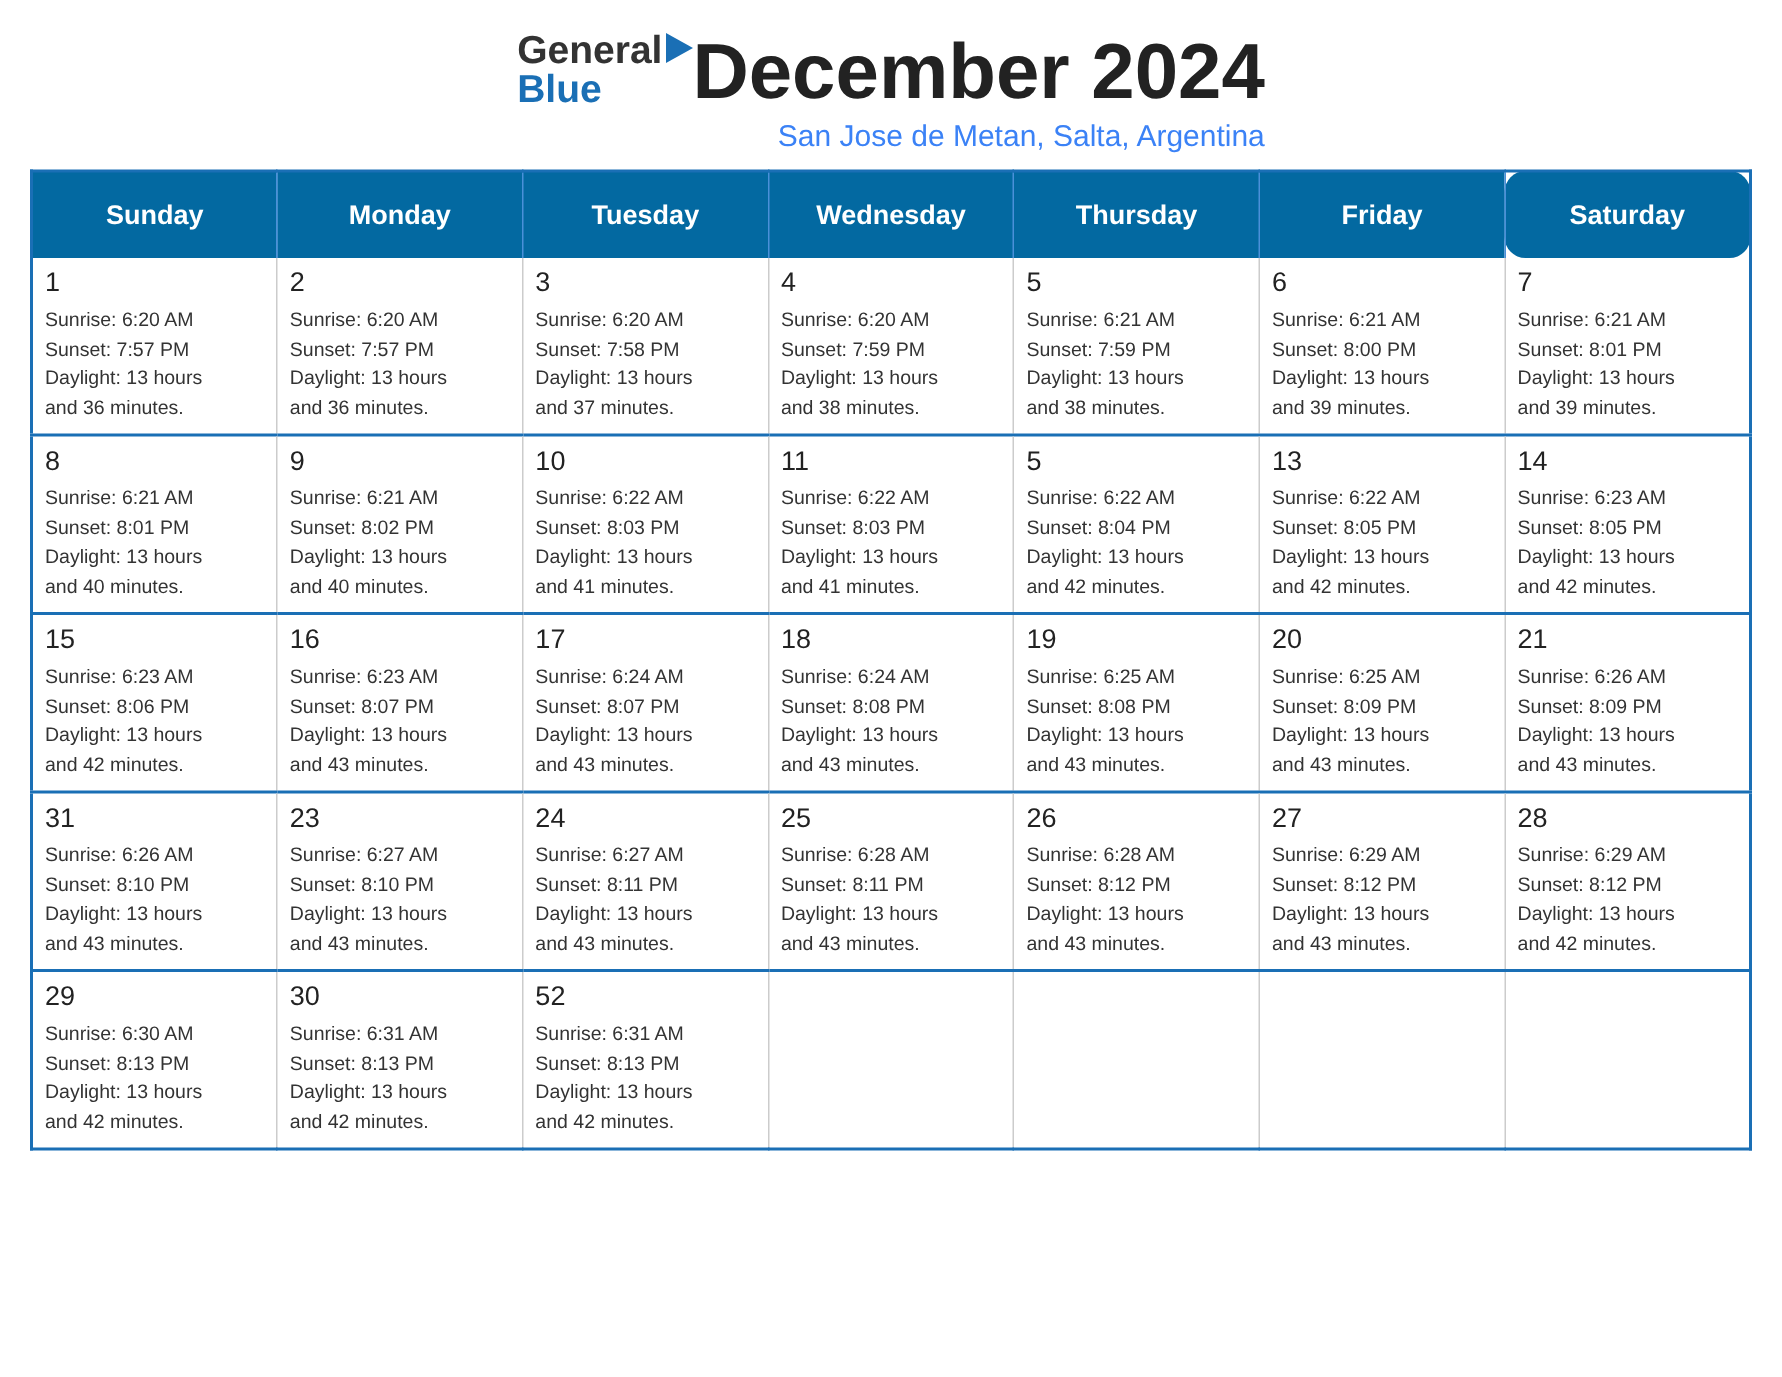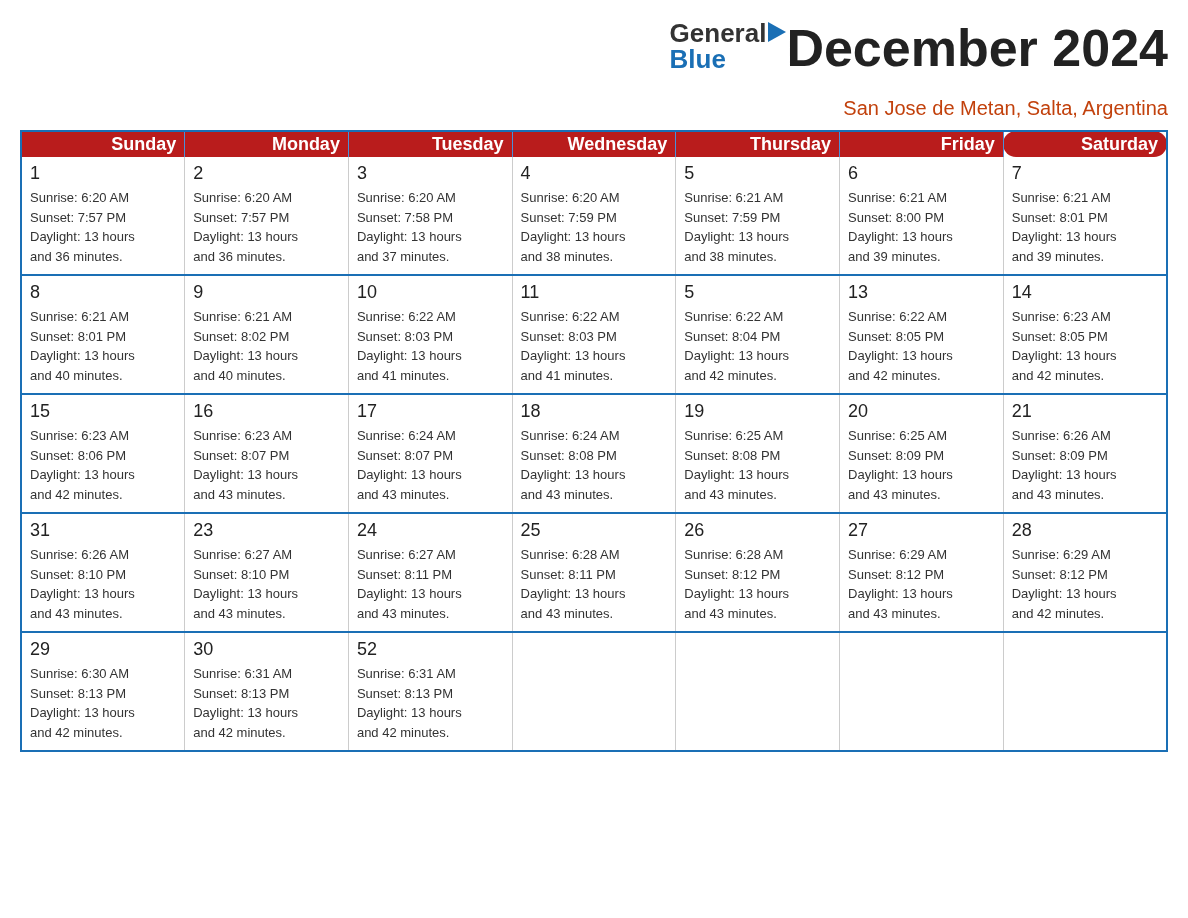--- a/index.html
+++ b/index.html
@@ -5,21 +5,21 @@
     * { box-sizing: border-box; margin: 0; padding: 0; }
     body {
       font-family: Arial, Helvetica, sans-serif;
       background: #fff;
       padding: 20px;
       width: 1188px;
       min-height: 918px;
     }
     .header {
       display: flex;
-      justify-content: flex-end;
+      justify-content: center;
       align-items: flex-start;
       margin-bottom: 10px;
     }
     .logo {
       display: flex;
       flex-direction: column;
       align-items: flex-start;
     }
     .logo-text {
       font-size: 26px;
@@ -37,36 +37,36 @@
       text-align: right;
     }
     .month-title {
       font-size: 52px;
       font-weight: bold;
       color: #222;
       line-height: 1.1;
     }
     .location {
       font-size: 20px;
-      color: #c2410c;
-      margin-top: 20px;
+      color: #3b82f6;
+      margin-top: 3px;
     }
     .calendar {
       width: 100%;
       border-collapse: collapse;
       border: 2px solid #1a6fb5;
       margin-top: 10px;
     }
     .calendar thead tr th {
-      background-color: #b91c1c;
+      background-color: #0369a1;
       color: #fff;
       font-size: 18px;
       font-weight: bold;
-      padding: 2px 8px;
-      text-align: right;
+      padding: 18px 8px;
+      text-align: center;
       border-right: 1px solid #4a90d9;
     }
     .calendar thead tr th:last-child {
       border-right: none;
       border-radius: 14px;
     }
     .calendar tbody tr td {
       vertical-align: top;
       padding: 6px 8px 8px 8px;
       border-right: 1px solid #ccc;

